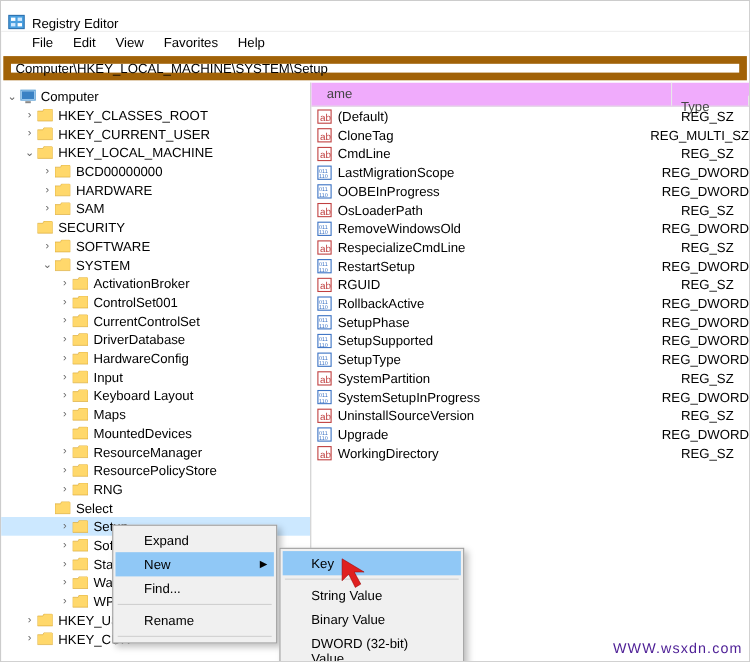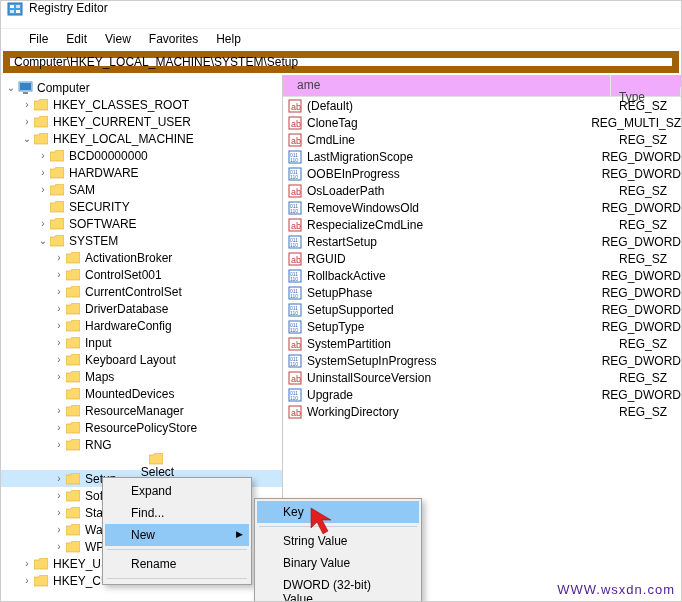--- a/index.html
+++ b/index.html
@@ -10,21 +10,21 @@
   width: 682px;
   height: 602px;
   overflow: hidden;
   position: relative;
   border: 1px solid #ccc;
 }
 .titlebar {
   height: 28px;
   background: #fff;
   display: flex;
-  align-items: flex-start;
+  align-items: flex-end;
   padding-left: 6px;
   border-bottom: 1px solid #eee;
 }
 .titlebar .icon { width: 16px; height: 16px; margin-right: 6px; display:flex; align-items:center; justify-content:center; }
 .titlebar .title { font-size: 12px; }
 .menubar {
   height: 20px;
   display: flex;
   align-items: center;
   padding-left: 20px;
@@ -226,21 +226,21 @@
       </div>
       <div class="tree-row" style="padding-left: 36px;">
         <span class="expander">›</span>
         <span class="folder-icon">
           <svg class="folder-svg" viewBox="0 0 14 12">
             <path d="M0 2 L5 2 L6 0 L13 0 L14 1 L14 11 L0 11 Z" fill="#ffd86b" stroke="#d9a93a" stroke-width="0.6"></path>
           </svg>
         </span>
         <span>SAM</span>
       </div>
-      <div class="tree-row" style="padding-left: 36px;">
+      <div class="tree-row" style="padding-left: 20px;">
         <span class="expander"></span>
         <span class="folder-icon">
           <svg class="folder-svg" viewBox="0 0 14 12">
             <path d="M0 2 L5 2 L6 0 L13 0 L14 1 L14 11 L0 11 Z" fill="#ffd86b" stroke="#d9a93a" stroke-width="0.6"></path>
           </svg>
         </span>
         <span>SECURITY</span>
       </div>
       <div class="tree-row" style="padding-left: 36px;">
         <span class="expander">›</span>
@@ -361,21 +361,21 @@
       </div>
       <div class="tree-row" style="padding-left: 52px;">
         <span class="expander">›</span>
         <span class="folder-icon">
           <svg class="folder-svg" viewBox="0 0 14 12">
             <path d="M0 2 L5 2 L6 0 L13 0 L14 1 L14 11 L0 11 Z" fill="#ffd86b" stroke="#d9a93a" stroke-width="0.6"></path>
           </svg>
         </span>
         <span>RNG</span>
       </div>
-      <div class="tree-row" style="padding-left: 36px; flex-direction: column;">
+      <div class="tree-row" style="padding-left: 36px;">
         <span class="expander"></span>
         <span class="folder-icon">
           <svg class="folder-svg" viewBox="0 0 14 12">
             <path d="M0 2 L5 2 L6 0 L13 0 L14 1 L14 11 L0 11 Z" fill="#ffd86b" stroke="#d9a93a" stroke-width="0.6"></path>
           </svg>
         </span>
         <span>Select</span>
       </div>
       <div class="tree-row selected" style="padding-left: 52px;">
         <span class="expander">›</span>
@@ -686,25 +686,25 @@
           </div>
           <div class="type-cell">REG_SZ</div>
         </div>
       </div>
   </div>
 
 </div>
 
 <div class="context-menu" style="left:101px; top:476px; width:150px;">
   <div class="item">Expand</div>
-  <div class="item">Find...</div>
   <div class="item highlighted">
     <span>New</span>
     <span class="arrow">▶</span>
   </div>
+  <div class="item">Find...</div>
   <div class="sep"></div>
   <div class="item">Rename</div>
   <div class="sep"></div>
 
 </div>
 
 <div class="context-menu" style="left:253px; top:497px; width:168px;">
   <div class="item highlighted">Key</div>
   <div class="sep"></div>
   <div class="item">String Value</div>

